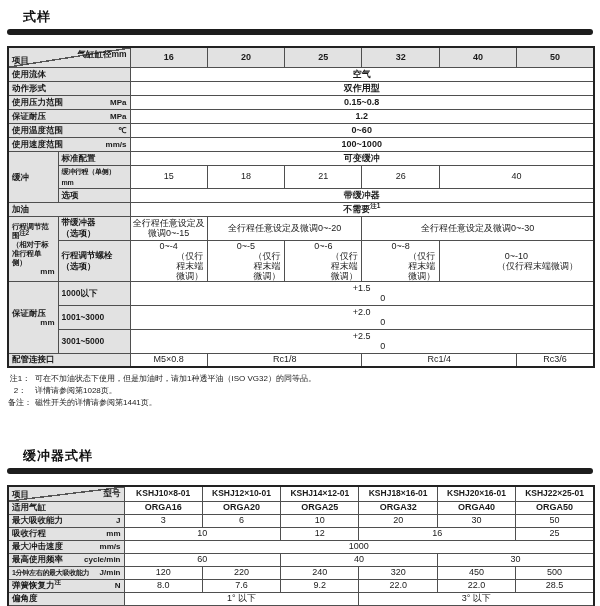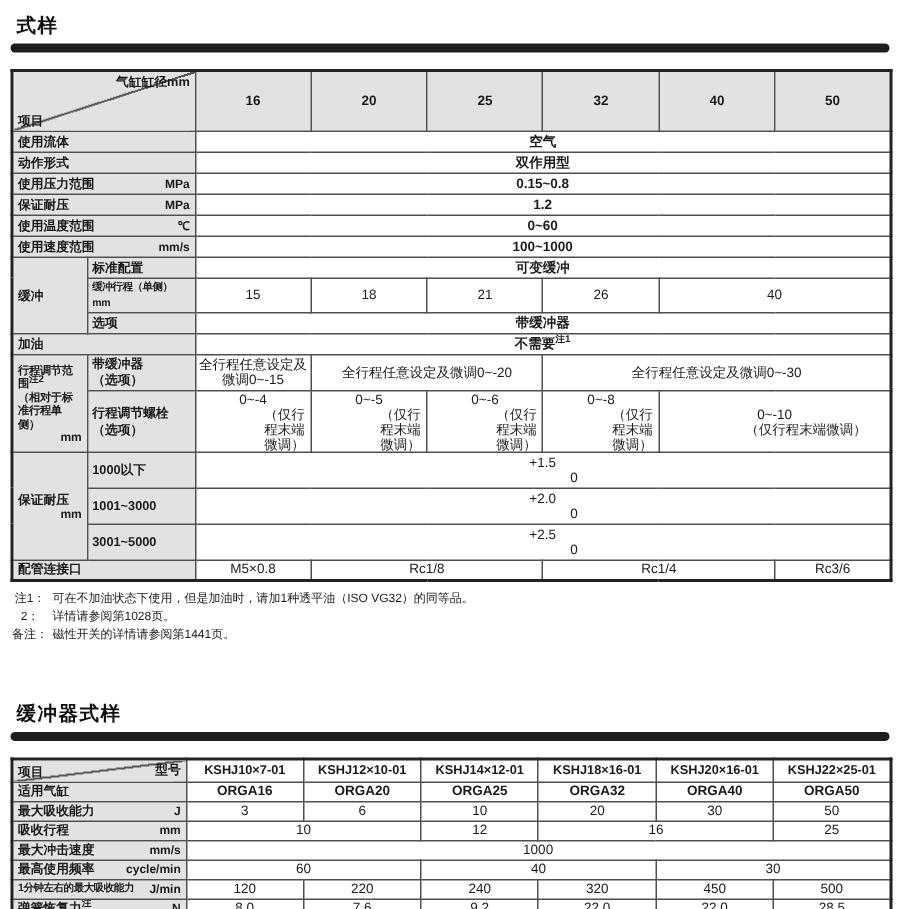--- a/index.html
+++ b/index.html
@@ -1,18 +1,18 @@
 <!DOCTYPE html>
 <html><head>
 <meta charset="utf-8">
 <style>
   html,body{margin:0;padding:0;background:#fff;}
   body{width:600px;height:606px;font-family:"Liberation Sans",sans-serif;color:#1a1a1a;overflow:hidden;}
   .page{padding:6px 7px 0 7px;}
-  .title{font-size:13px;font-weight:bold;margin:2px 0 3px 4px;letter-spacing:1px;color:#111;}
+  .title{font-size:13px;font-weight:bold;margin:2px 0 3px 16px;letter-spacing:1px;color:#111;}
   .rule{height:6px;background:#1d1d1d;border-radius:3px;margin-bottom:11px;}
   table{border-collapse:collapse;table-layout:fixed;width:588px;border:2px solid #222;}
   th,td{border:1px solid #4f4f4f;padding:0 2px;font-size:9px;font-weight:normal;text-align:center;vertical-align:middle;line-height:11px;overflow:hidden;}
   tr{height:14px;}
   tr.tall{height:24px;}
   tr.tall td{line-height:10px;}
   #table2 tr{height:13px;}
   th.corner{position:relative;padding:0;background-color:#e2e2e2;
     background-image:linear-gradient(to bottom right,rgba(0,0,0,0) calc(50% - .7px),#555 calc(50% - .7px),#555 calc(50% + .7px),rgba(0,0,0,0) calc(50% + .7px));}
   .c-tr{position:absolute;top:1px;right:3px;font-weight:bold;font-size:8.5px;}
@@ -50,21 +50,21 @@
           <col style="width:50px">
           <col style="width:72px">
           <col>
           <col>
           <col>
           <col>
           <col>
           <col>
         </colgroup>
         <tbody>
-          <tr style="height:40px">
+          <tr style="height:20px">
             <th class="corner" colspan="2">
               <span class="c-tr">气缸缸径mm</span>
               <span class="c-bl">项目</span>
             </th>
             <th class="hdr-gray">16</th>
             <th class="hdr-gray">20</th>
             <th class="hdr-gray">25</th>
             <th class="hdr-gray">32</th>
             <th class="hdr-gray">40</th>
             <th class="hdr-gray">50</th>
@@ -262,21 +262,21 @@
           <col>
           <col>
           <col>
         </colgroup>
         <tbody>
           <tr style="height:15px">
             <th class="corner" colspan="2">
               <span class="c-tr">型号</span>
               <span class="c-bl">项目</span>
             </th>
-            <th class="hdr-white">KSHJ10×7-01</th>
+            <th class="hdr-white">KSHJ10×8-01</th>
             <th class="hdr-white">KSHJ12×10-01</th>
             <th class="hdr-white">KSHJ14×12-01</th>
             <th class="hdr-white">KSHJ18×16-01</th>
             <th class="hdr-white">KSHJ20×16-01</th>
             <th class="hdr-white">KSHJ22×25-01</th>
           </tr>
           <tr class="">
             <th class="label" colspan="2">
               <div class="lwrap">
                 <span class="ltext">适用气缸</span>

